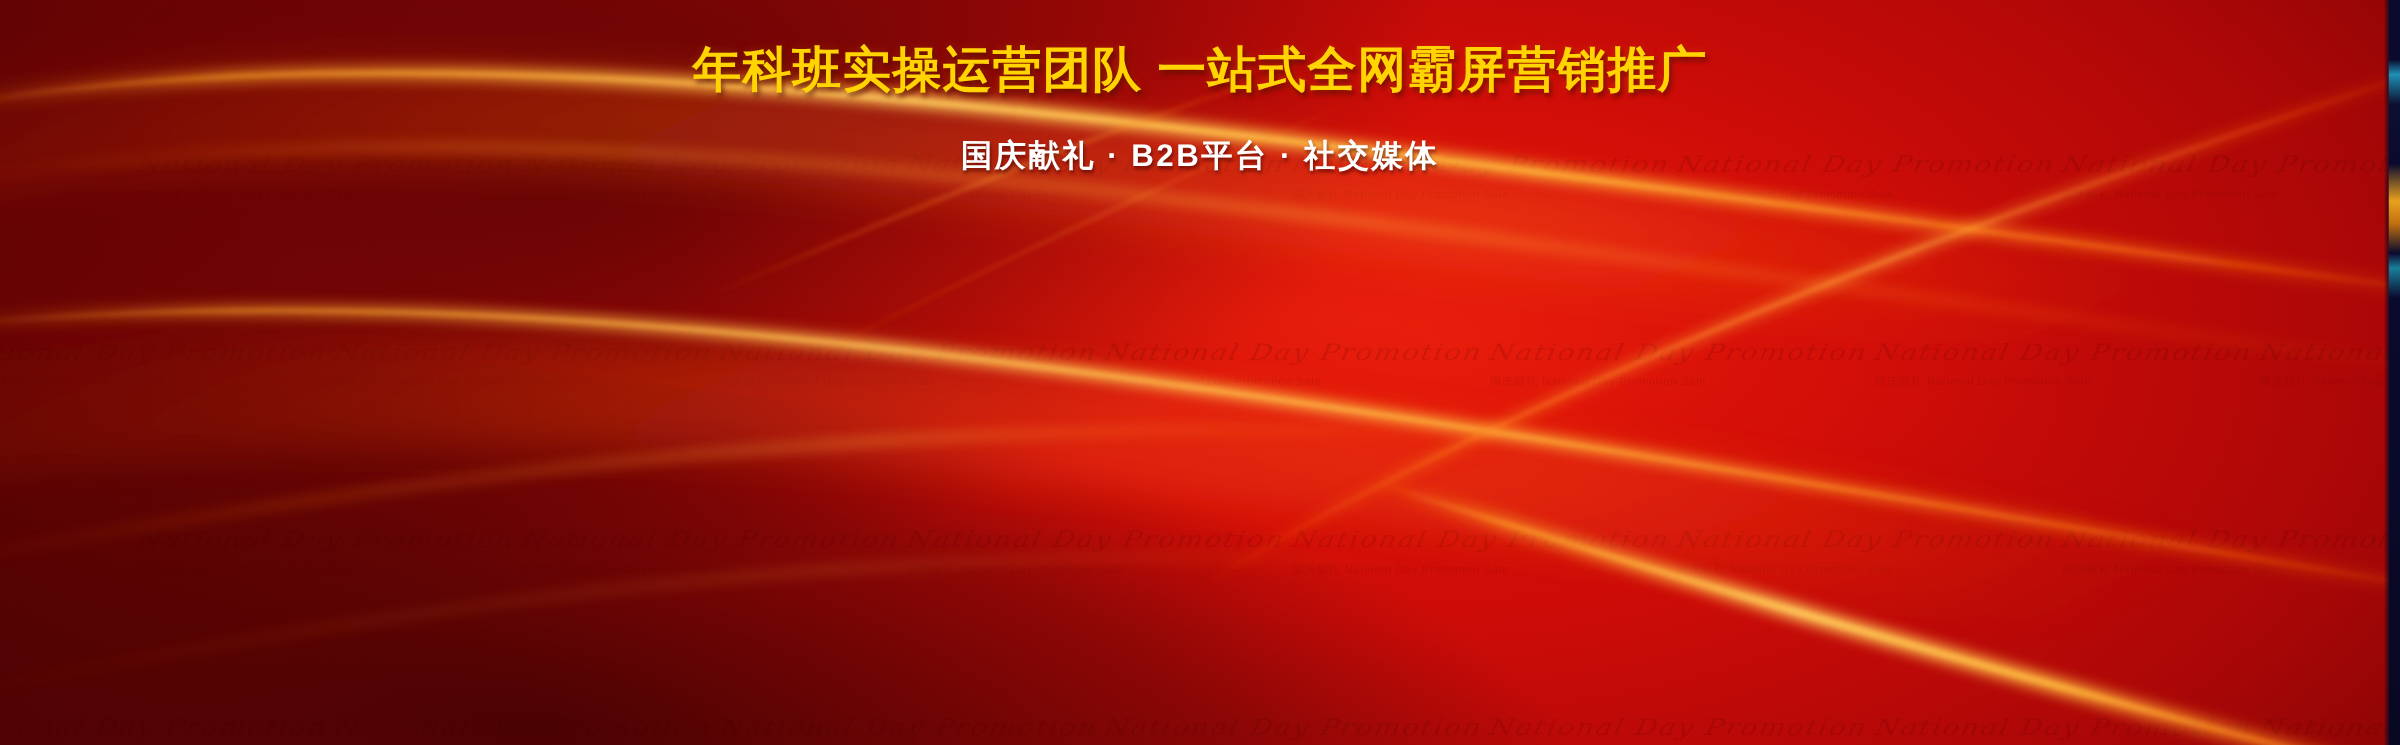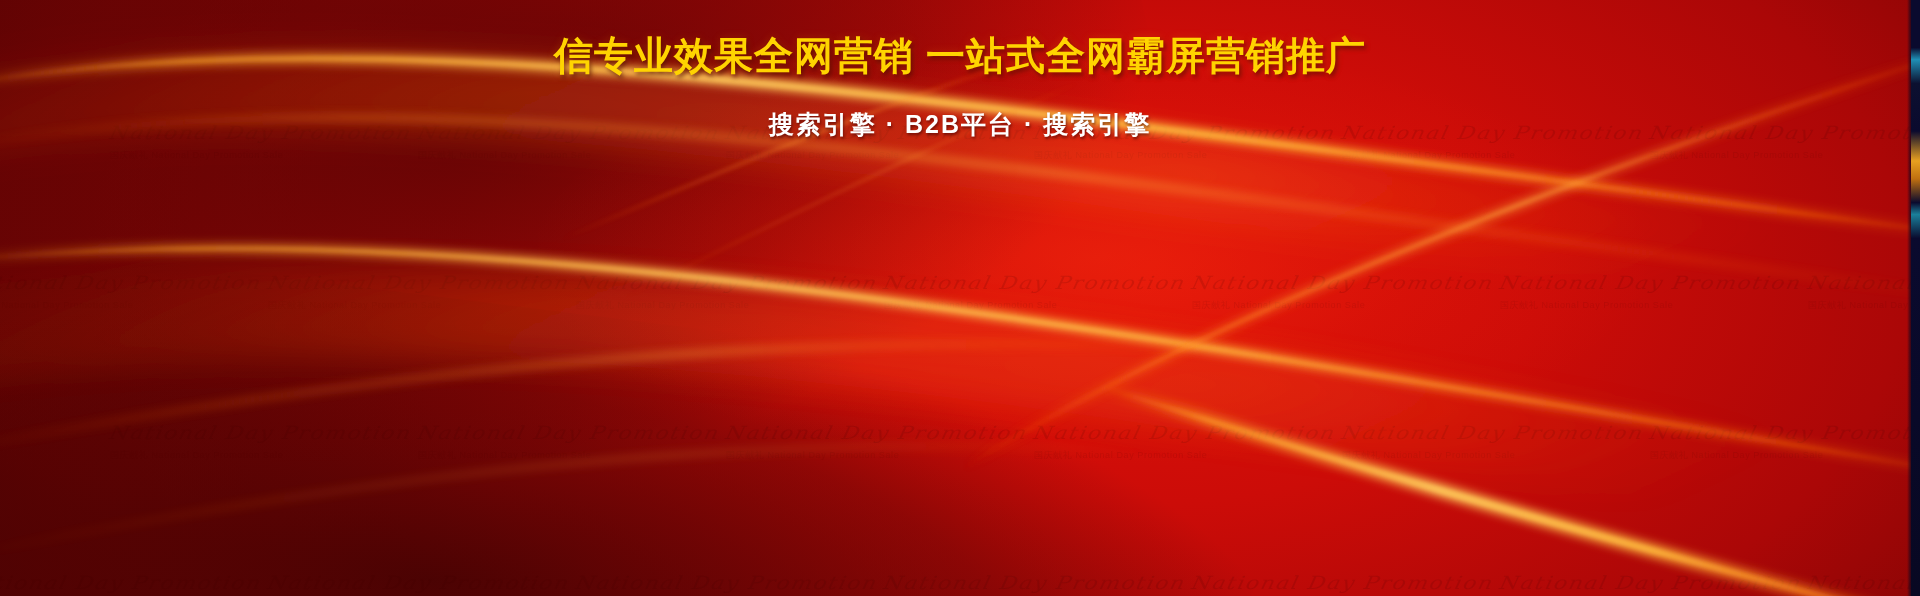--- a/index.html
+++ b/index.html
@@ -403,20 +403,20 @@
       <path d="M 1100 386 C 1300 450, 1560 530, 1990 640" stroke="url(#gStreakA)" stroke-width="4.2" fill="none" filter="url(#blurSm)"></path>
 
       <path d="M 560 240 C 700 180, 840 120, 1020 60" stroke="url(#gStreakC)" stroke-width="3" fill="none" filter="url(#blurSm)" opacity="0.55"></path>
       <path d="M 620 300 C 760 230, 900 160, 1080 82" stroke="url(#gStreakC)" stroke-width="2" fill="none" filter="url(#blurSm)" opacity="0.40"></path>
 
       <path d="M -60 560 C 380 470, 760 430, 1150 452" stroke="url(#gStreakC)" stroke-width="5" fill="none" filter="url(#blurMd)" opacity="0.30"></path>
     </svg>
   </div>
 
   <div class="content">
-    <div class="subtitle">信专业效果全网营销  一站式全网霸屏营销推广</div>
-    <div class="tagline">搜索引擎 · B2B平台 · 搜索引擎</div>
+    <div class="subtitle">年科班实操运营团队  一站式全网霸屏营销推广</div>
+    <div class="tagline">国庆献礼 · B2B平台 · 社交媒体</div>
   </div>
 
   <div class="edge-sliver-shade"></div>
   <div class="edge-sliver"></div>
 
 </div>
 
 </body></html>

